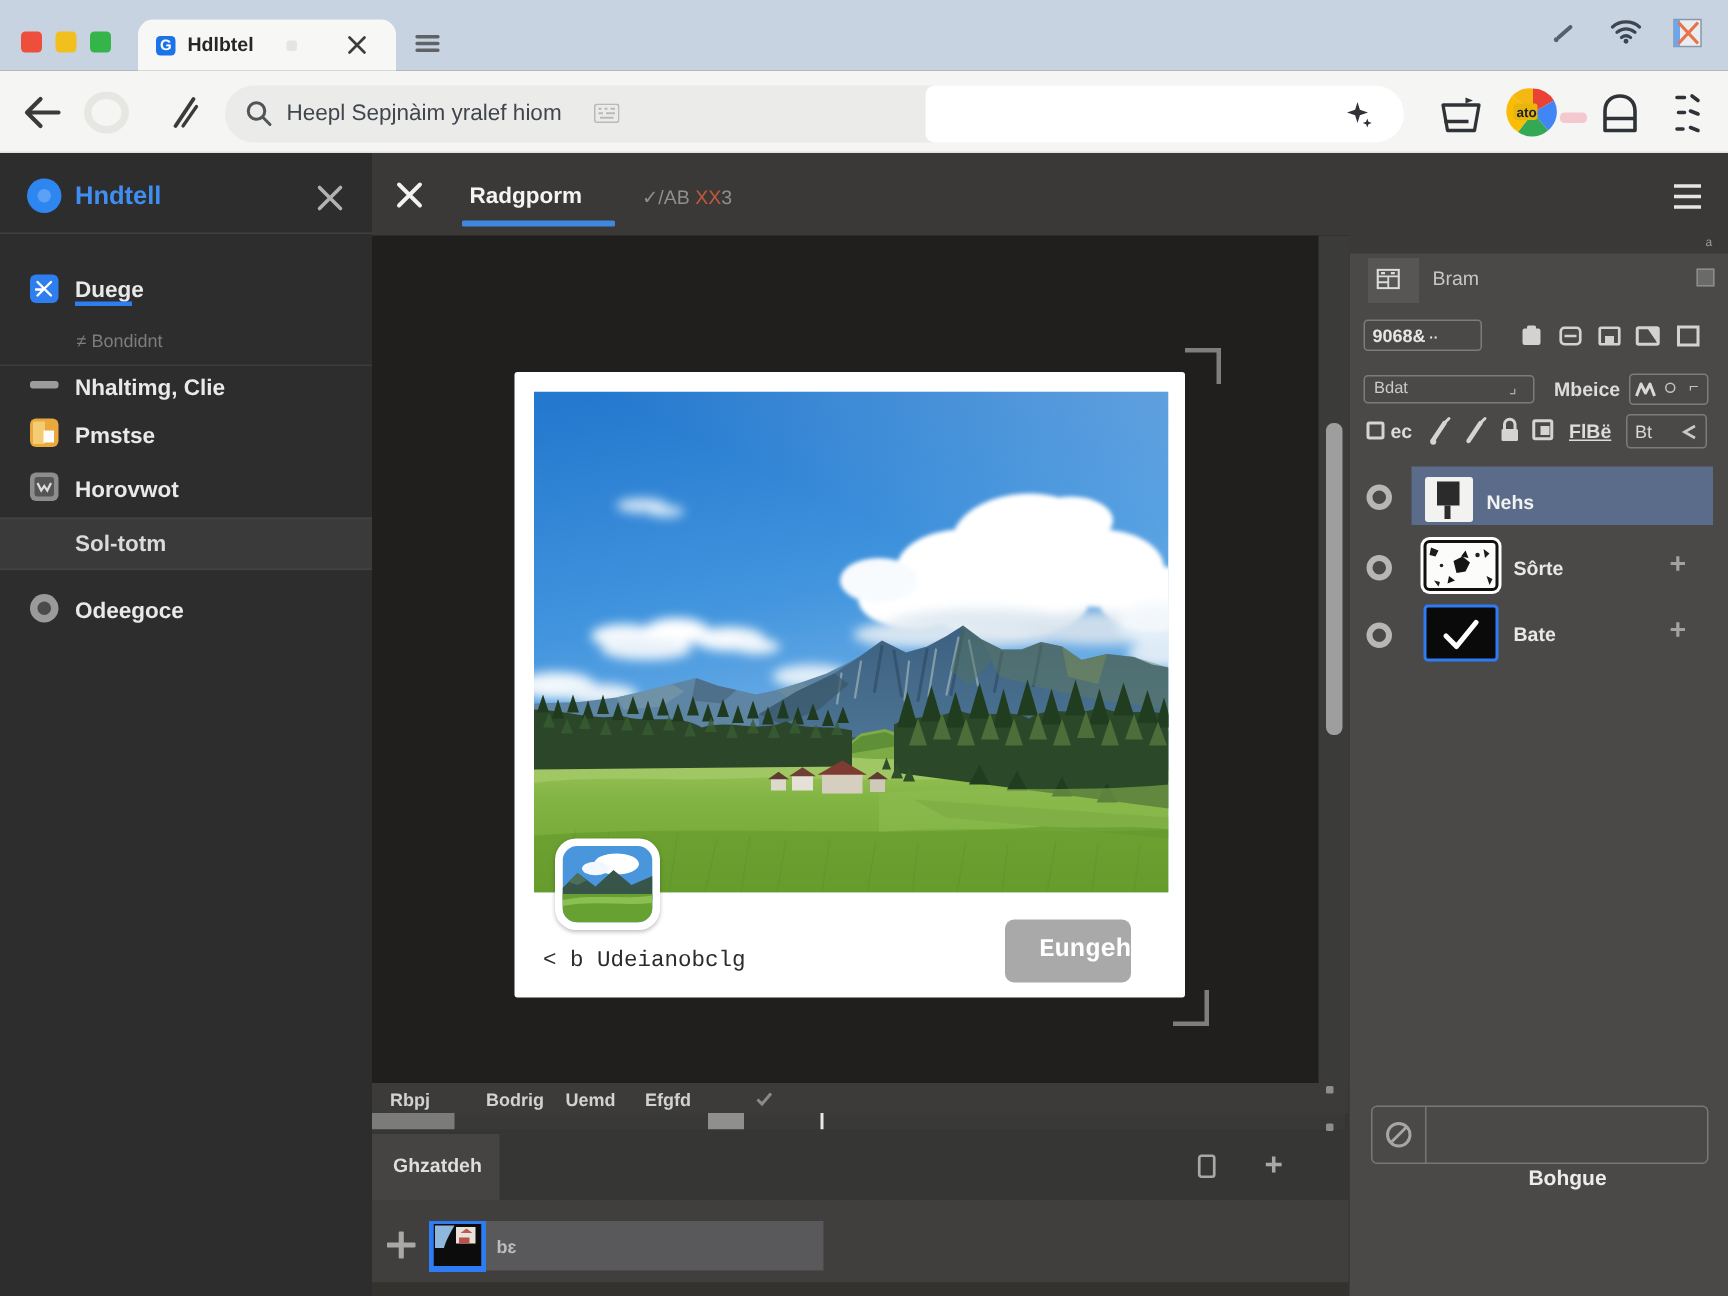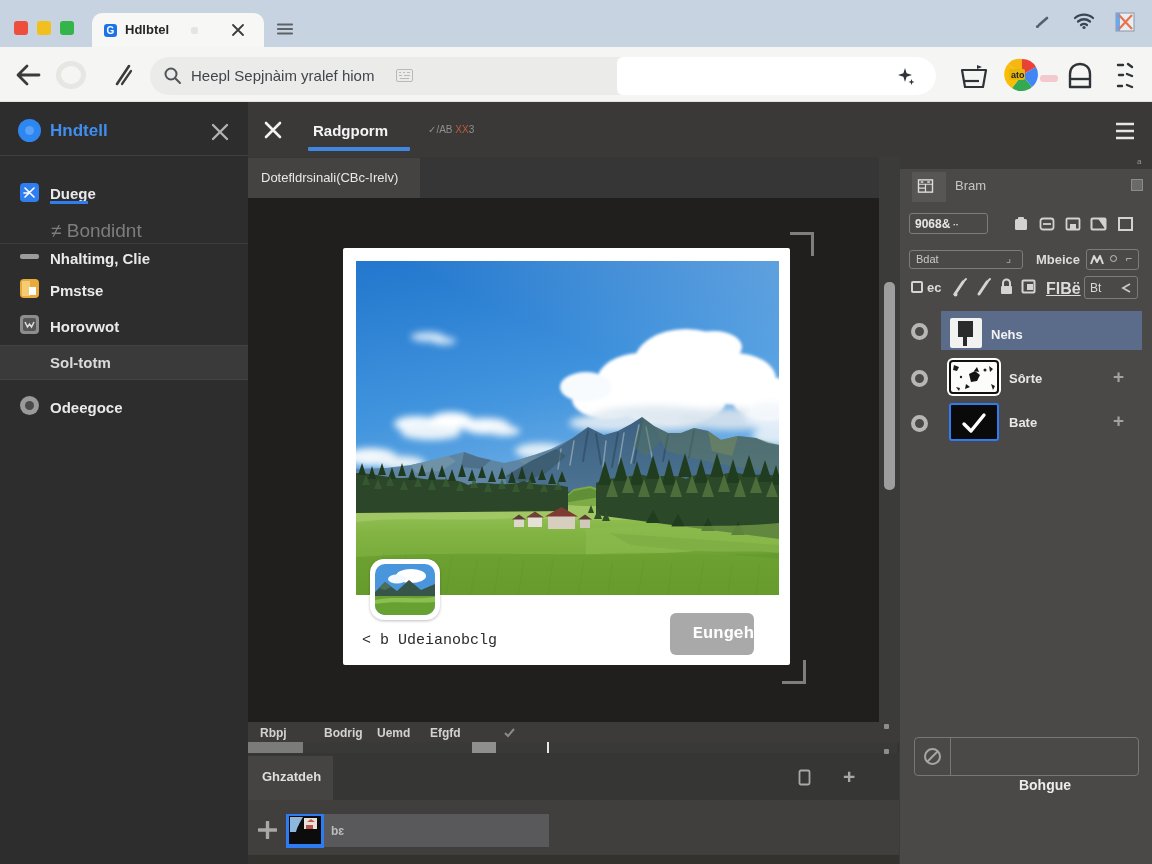--- a/index.html
+++ b/index.html
@@ -139,21 +139,21 @@
       </svg>
     <div class="abs" style="left:0;top:53px;width:248px;height:1px;background:#404040;"></div>
 
     <div class="abs sicon" style="top:81px;background:#2e7ef0;"></div>
     <svg class="abs" style="left:23px;top:84px;" width="13" height="13" viewBox="0 0 13 13">
         <path d="M2 2 L11 11 M11 2 L2 11 M1 7 h4" stroke="#fff" stroke-width="1.6" stroke-linecap="round"></path>
       </svg>
     <div class="abs sitem" style="left:50px;top:83px;">Duege</div>
     <div class="abs" style="left:50px;top:99px;width:38px;height:3px;background:#2e7ef0;"></div>
 
-    <div class="abs" style="left:51px;top:118px;font-size:19px;color:#7d7d7d;">≠ Bondidnt</div>
+    <div class="abs" style="left:51px;top:118px;font-size:12px;color:#7d7d7d;">≠ Bondidnt</div>
     <div class="abs" style="left:0;top:141px;width:248px;height:1px;background:#3d3d3d;"></div>
 
     <div class="abs" style="left:20px;top:152px;width:19px;height:5px;border-radius:2px;background:#9c9c9c;"></div>
     <div class="abs sitem" style="left:50px;top:148px;">Nhaltimg, Clie</div>
 
     <div class="abs sicon" style="top:177px;background:#e9a93c;"></div>
     <div class="abs" style="left:22px;top:179px;width:8px;height:15px;background:#f3cc74;"></div>
     <div class="abs" style="left:29px;top:185px;width:7px;height:8px;background:#fdfdfb;"></div>
     <div class="abs sitem" style="left:50px;top:180px;">Pmstse</div>
 
@@ -171,29 +171,26 @@
     <div class="abs" style="left:25px;top:299px;width:9px;height:9px;border-radius:50%;background:#4b4b4b;"></div>
     <div class="abs sitem" style="left:50px;top:297px;">Odeegoce</div>
   </div>
 
   <div id="appheader" class="abs">
     <svg class="abs" style="left:16px;top:19px;" width="18" height="18" viewBox="0 0 18 18">
         <path d="M2 2 L16 16 M16 2 L2 16" stroke="#f2f2f2" stroke-width="2.6" stroke-linecap="round"></path>
       </svg>
     <div class="abs" style="left:65px;top:20px;font-size:15px;font-weight:bold;color:#f4f4f4;">Radgporm</div>
     <div class="abs" style="left:60px;top:45px;width:102px;height:4px;background:#3f87e0;border-radius:1px;"></div>
-    <div class="abs" style="left:180px;top:22px;font-size:10px;color:#8f8f8d;">✓/AB <span style="color:#c05a3a;">XX</span><span style="color:#8f8f8d;">3</span></div>
+    <div class="abs" style="left:180px;top:22px;font-size:13px;color:#8f8f8d;">✓/AB <span style="color:#c05a3a;">XX</span><span style="color:#8f8f8d;">3</span></div>
     <svg class="abs" style="left:866px;top:19px;" width="22" height="20" viewBox="0 0 22 20">
         <path d="M2 3 H20 M2 10 H20 M2 17 H20" stroke="#e6e6e6" stroke-width="2.4"></path>
       </svg>
   </div>
 
-  <div id="filetabrow" class="abs">
-      <div id="filetab" class="abs">Dotefldrsinali(CBc-Irelv)</div>
-    </div>
 
   <div id="canvas" class="abs">
     <div id="card" class="abs">
       <svg id="photo" class="abs" width="423" height="334" viewBox="0 0 423 334">
         <defs>
           <linearGradient id="sky" x1="0.1" y1="0" x2="0.35" y2="1">
             <stop offset="0" stop-color="#2478ce"></stop>
             <stop offset="0.45" stop-color="#4295de"></stop>
             <stop offset="0.8" stop-color="#7cb6e8"></stop>
             <stop offset="1" stop-color="#b5d8f1"></stop>
@@ -407,21 +404,21 @@
         <path d="M11 5 L14 2" stroke="#d4d4d2" stroke-width="2" stroke-linecap="round"></path>
       </svg>
     <svg class="abs" style="left:99px;top:121px;" width="15" height="18" viewBox="0 0 15 18">
         <path d="M4 8 V5 a3.5 3.5 0 0 1 7 0 v3" stroke="#d4d4d2" stroke-width="2" fill="none"></path>
         <rect x="2" y="8" width="11" height="8" rx="1" fill="#d4d4d2"></rect>
       </svg>
     <svg class="abs" style="left:121px;top:121px;" width="15" height="17" viewBox="0 0 15 17">
         <rect x="1.5" y="2.5" width="12" height="12" rx="1" stroke="#d4d4d2" stroke-width="2" fill="none"></rect>
         <rect x="6" y="6" width="6" height="6" fill="#d4d4d2"></rect>
       </svg>
-    <div class="abs" style="left:146px;top:123px;font-size:16px;font-weight:bold;color:#dcdcda;text-decoration:underline;">FlBë</div>
+    <div class="abs" style="left:146px;top:123px;font-size:13px;font-weight:bold;color:#dcdcda;text-decoration:underline;">FlBë</div>
     <div class="abs pbox" style="left:184px;top:119px;width:54px;height:23px;"></div>
     <div class="abs" style="left:190px;top:124px;font-size:12px;color:#d8d8d6;">Bt</div>
     <svg class="abs" style="left:220px;top:125px;" width="12" height="12" viewBox="0 0 12 12">
         <path d="M10 2 L3 6 L10 10" stroke="#c8c8c6" stroke-width="1.8" fill="none"></path>
       </svg>
 
     <div class="abs" style="left:41px;top:154px;width:201px;height:39px;background:#5a6c89;"></div>
     <div class="abs" style="left:11px;top:166px;width:17px;height:17px;border:4px solid #b6b6b4;border-radius:50%;background:#4a4948;"></div>
     <div class="abs" style="left:50px;top:161px;width:32px;height:30px;background:#f2f2f0;border-radius:2px;"></div>
     <div class="abs" style="left:58px;top:164px;width:15px;height:16px;background:#2b2b2b;"></div>

